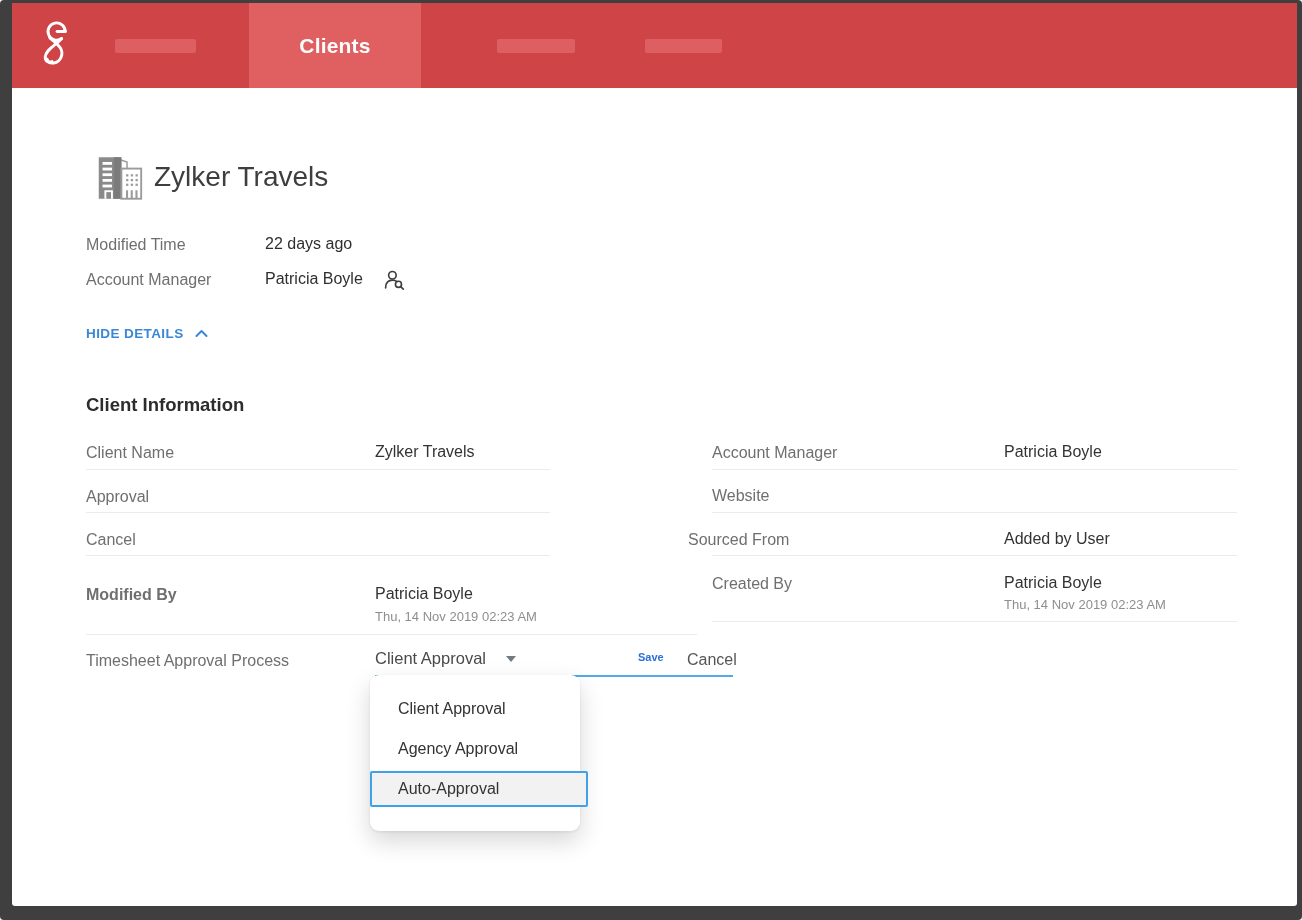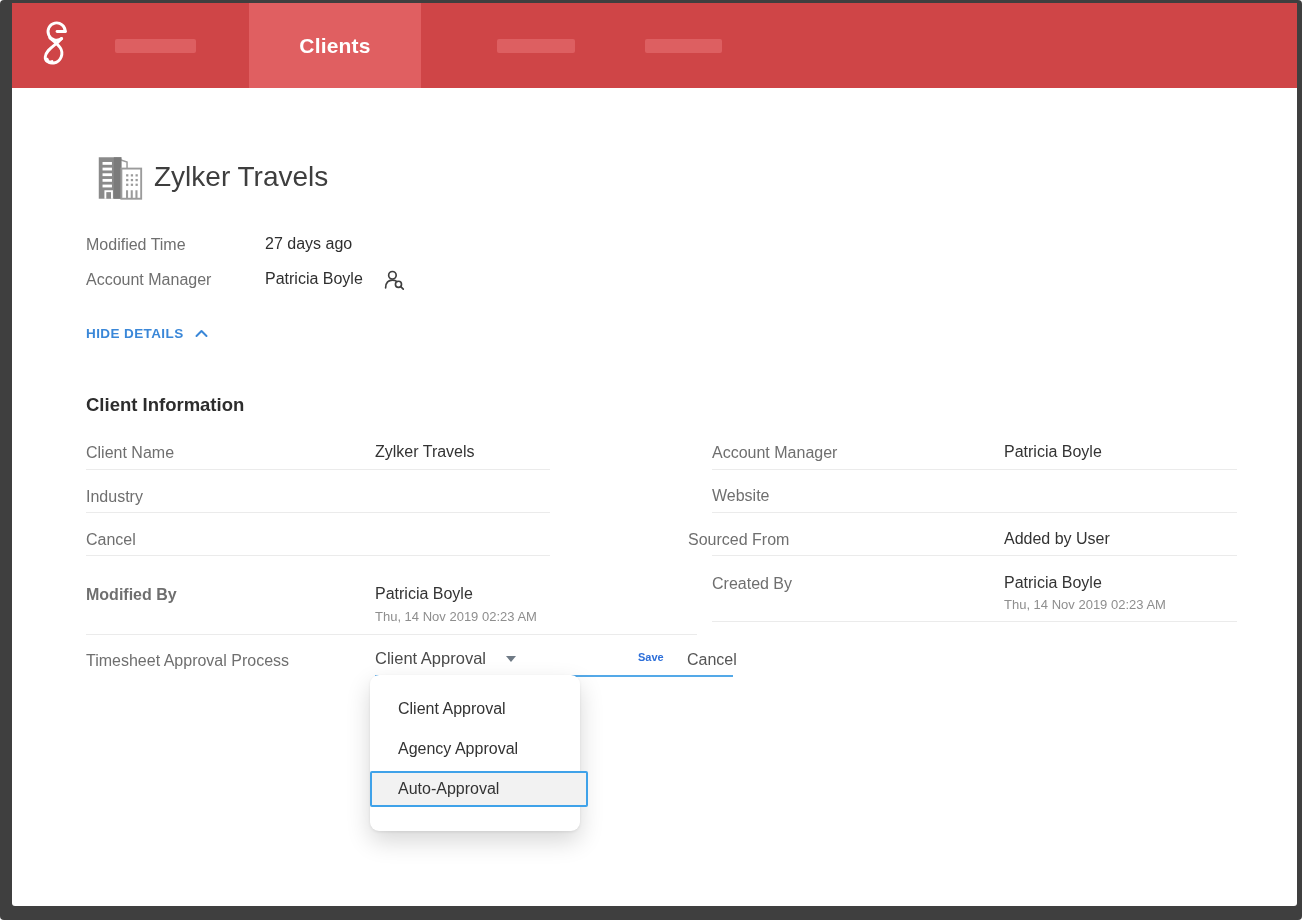--- a/index.html
+++ b/index.html
@@ -100,21 +100,21 @@
       </g>
       <g stroke="#9b9b9b" stroke-width="2.2">
         <line x1="34" y1="41" x2="34" y2="50"></line>
           <line x1="39" y1="41" x2="39" y2="50"></line>
           <line x1="44" y1="41" x2="44" y2="50"></line>
       </g>
     </svg>
     <div class="page-title">Zylker Travels</div>
 
     <div class="slabel" style="left:74px;top:233px;">Modified Time</div>
-    <div class="svalue" style="left:253px;top:232px;">27 days ago</div>
+    <div class="svalue" style="left:253px;top:232px;">22 days ago</div>
     <div class="slabel" style="left:74px;top:268px;">Account Manager</div>
     <div class="svalue" style="left:253px;top:267px;">Patricia Boyle</div>
     <svg class="usr-icon" viewBox="0 0 22 22" fill="none" stroke="#3f3f3f" stroke-width="1.6">
       <circle cx="9" cy="6" r="3.6"></circle>
       <path d="M2.5 18 C 2.5 12.8, 5.4 10.6, 9 10.6 C 10.8 10.6, 12.3 11.1, 13.4 12" stroke-linecap="round"></path>
       <circle cx="14.8" cy="14.6" r="2.9"></circle>
       <line x1="17" y1="16.9" x2="19.4" y2="19.3" stroke-linecap="round"></line>
     </svg>
 
     <div class="hide-details">
@@ -123,21 +123,21 @@
         <polyline points="1.5,7 6.5,2 11.5,7" fill="none" stroke="#3a87d8" stroke-width="2" stroke-linecap="round" stroke-linejoin="round"></polyline>
       </svg>
     </div>
 
     <div class="section-title">Client Information</div>
 
     <div class="flabel" style="left:74px;top:441px;">Client Name</div>
     <div class="fvalue" style="left:363px;top:440px;">Zylker Travels</div>
     <div class="fline" style="left:74px;top:466px;width:464px;"></div>
 
-    <div class="flabel" style="left:74px;top:485px;">Industry</div>
+    <div class="flabel" style="left:74px;top:485px;">Approval</div>
     <div class="fvalue" style="left:363px;top:484px;"></div>
     <div class="fline" style="left:74px;top:509px;width:464px;"></div>
 
     <div class="flabel" style="left:74px;top:528px;">Cancel</div>
     <div class="fvalue" style="left:363px;top:527px;"></div>
     <div class="fline" style="left:74px;top:552px;width:464px;"></div>
 
     <div class="flabel" style="left:74px;top:583px;font-weight:bold;">Modified By</div>
     <div class="fvalue" style="left:363px;top:582px;">Patricia Boyle</div>
     <div class="fsub" style="left:363px;top:606px;">Thu, 14 Nov 2019 02:23 AM</div>

